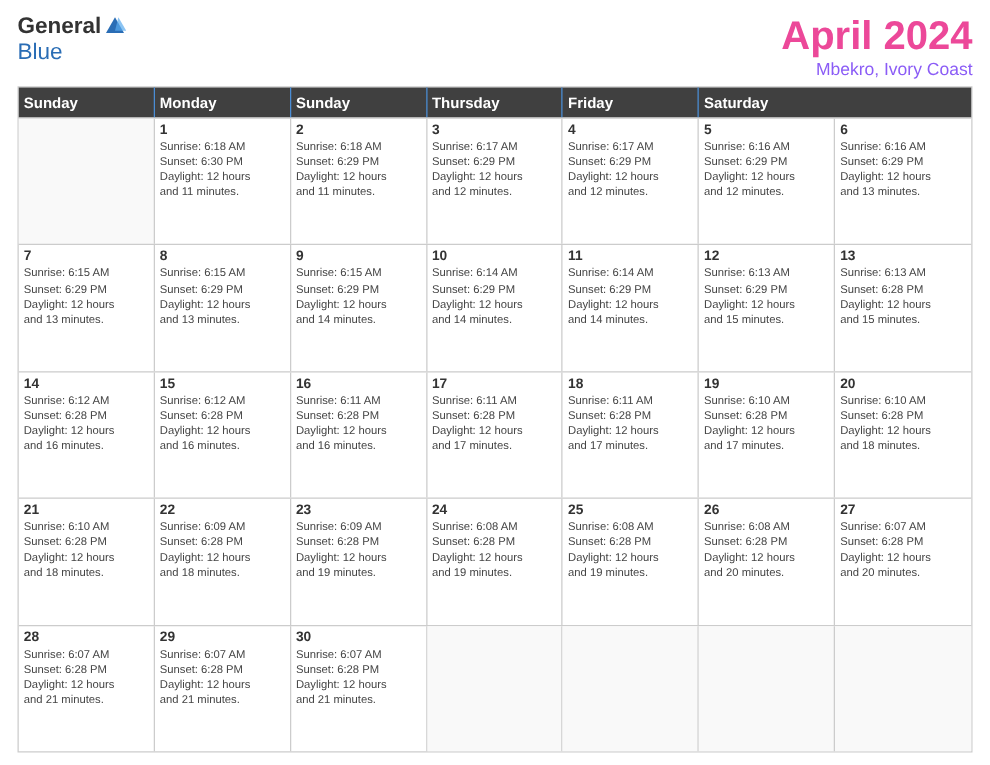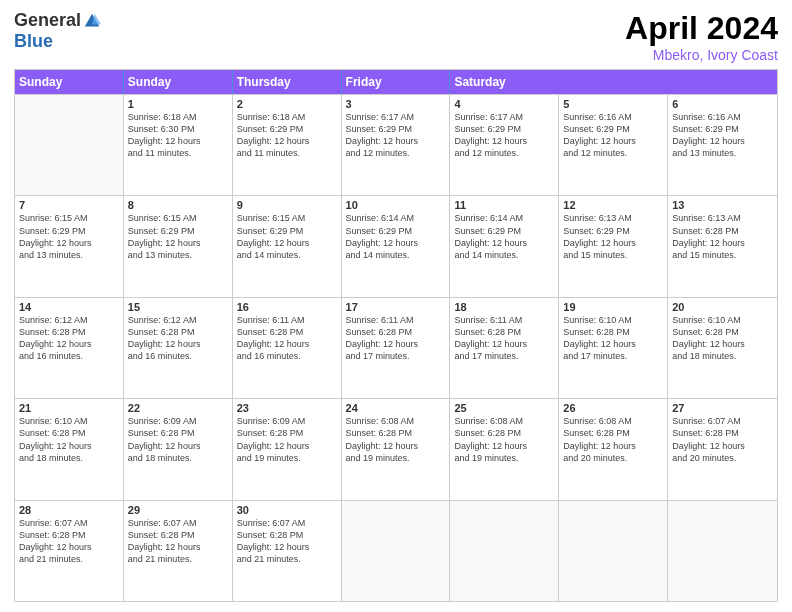--- a/index.html
+++ b/index.html
@@ -47,36 +47,36 @@
       width: 18px;
       height: 18px;
       margin-left: 2px;
     }
     .title-block {
       text-align: right;
     }
     .title-month {
       font-size: 32px;
       font-weight: bold;
-      color: #000000;
+      color: #ec4899;
     }
     .title-location {
       font-size: 14px;
       color: #8b5cf6;
     }
     .calendar {
       flex: 1;
       display: flex;
       flex-direction: column;
       border: 1px solid #ccc;
     }
     .cal-header-row {
       display: grid;
       grid-template-columns: repeat(7, 1fr);
-      background: #8b5cf6;
+      background: #404040;
     }
     .cal-header-cell {
       color: #fff;
       font-size: 12px;
       font-weight: bold;
       padding: 5px 4px;
       text-align: left;
       border-right: 1px solid #4a8dd5;
     }
     .cal-header-cell:last-child { border-right: none; }
@@ -120,32 +120,33 @@
   <div class="header">
     <div class="logo">
       <div class="logo-text">
         <span class="logo-general">General</span>
         <svg class="logo-icon" viewBox="0 0 20 20">
           <polygon points="10,2 18,16 2,16" fill="#2a6db5"></polygon>
           <polygon points="13,2 20,14 10,14" fill="#5aabee" opacity="0.7"></polygon>
         </svg>
       </div>
       <div style="display:flex;align-items:center;">
-        <span class="logo-blue" style="color:#2a6db5;font-size:18px;font-weight:bold;margin-left:0;">Blue</span>
+        <span class="logo-blue" style="color:#2a6db5;font-size:18px;font-weight:normal;margin-left:0;">Blue</span>
       </div>
     </div>
     <div class="title-block">
       <div class="title-month">April 2024</div>
       <div class="title-location">Mbekro, Ivory Coast</div>
     </div>
   </div>
 
   <div class="calendar">
     <div class="cal-header-row">
     <div class="cal-header-cell">Sunday</div>
+        <div class="cal-header-cell">Monday</div>
         <div class="cal-header-cell">Sunday</div>
         <div class="cal-header-cell">Thursday</div>
         <div class="cal-header-cell">Friday</div>
         <div class="cal-header-cell">Saturday</div>
       </div>
     <div class="cal-body">
     <div class="cal-row">
           <div class="cal-cell empty"></div>
           <div class="cal-cell">
             <div class="day-number">1</div>

